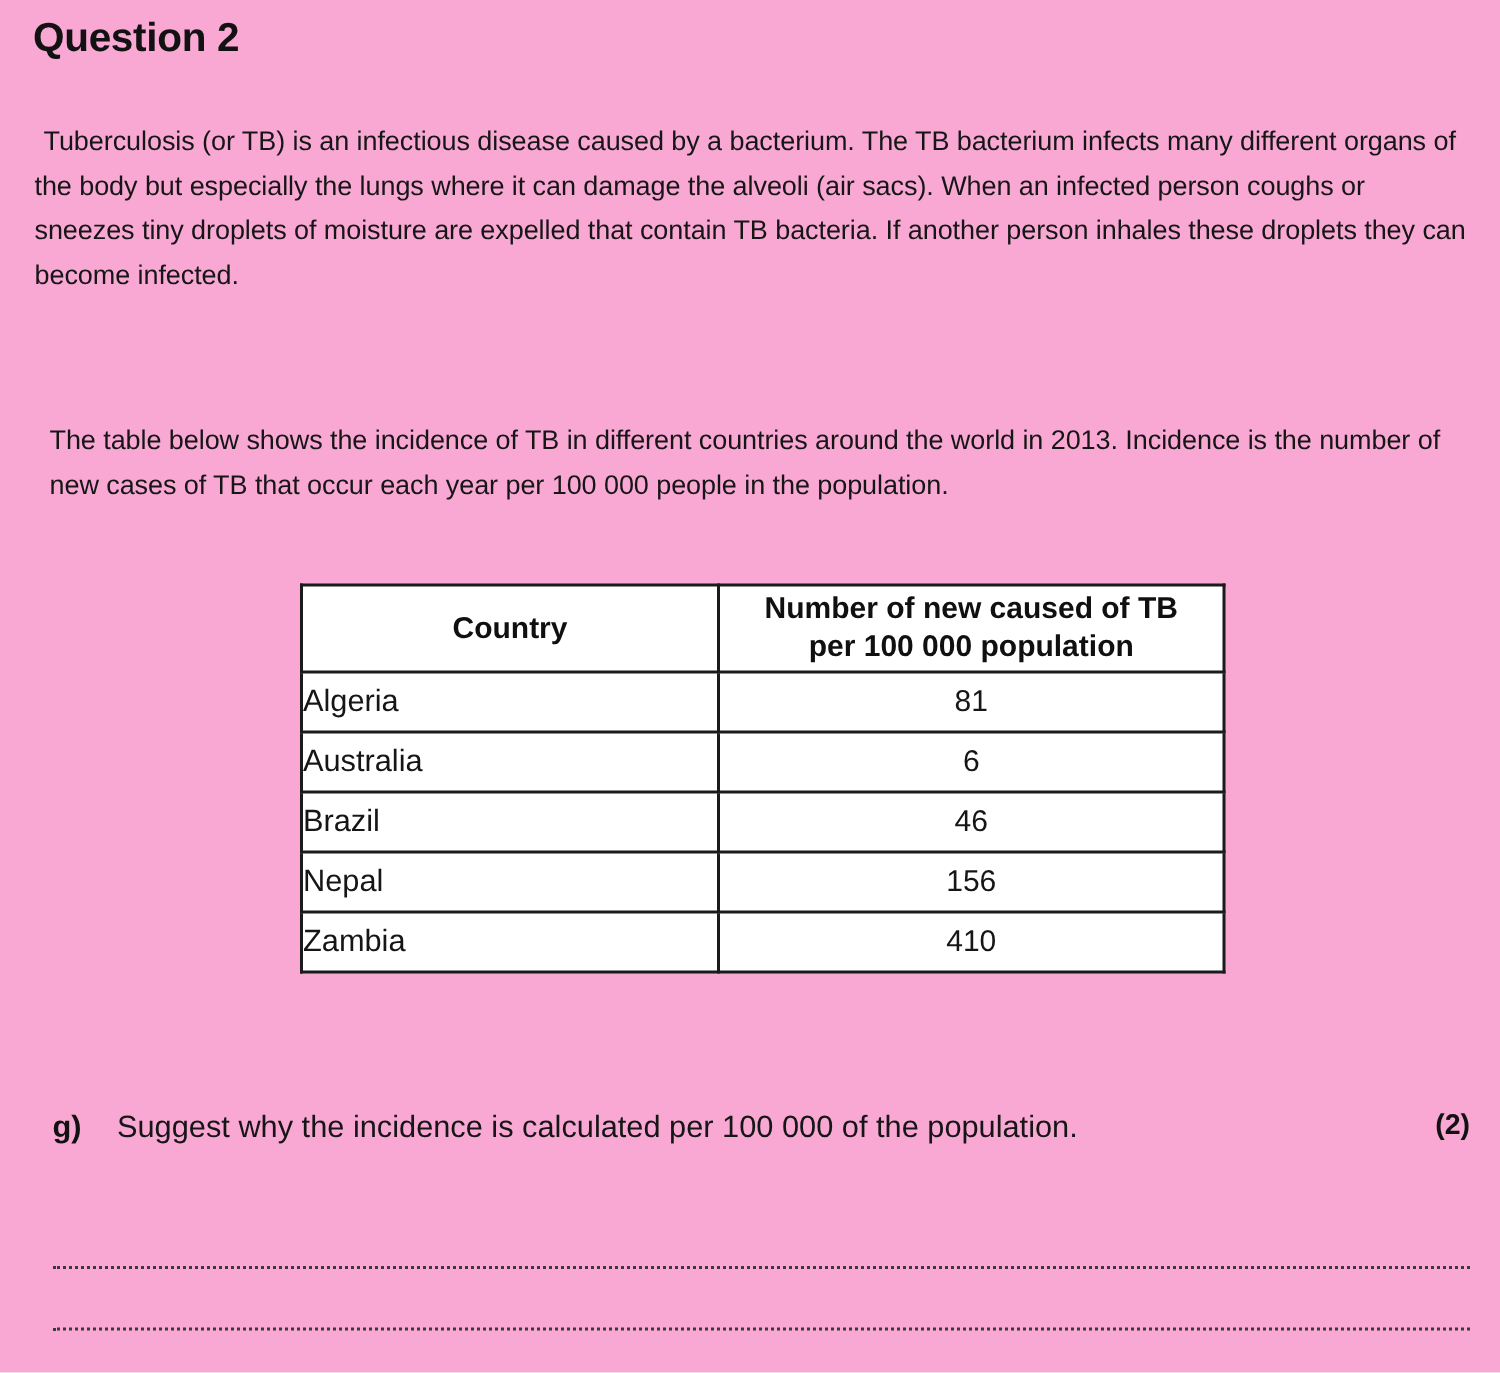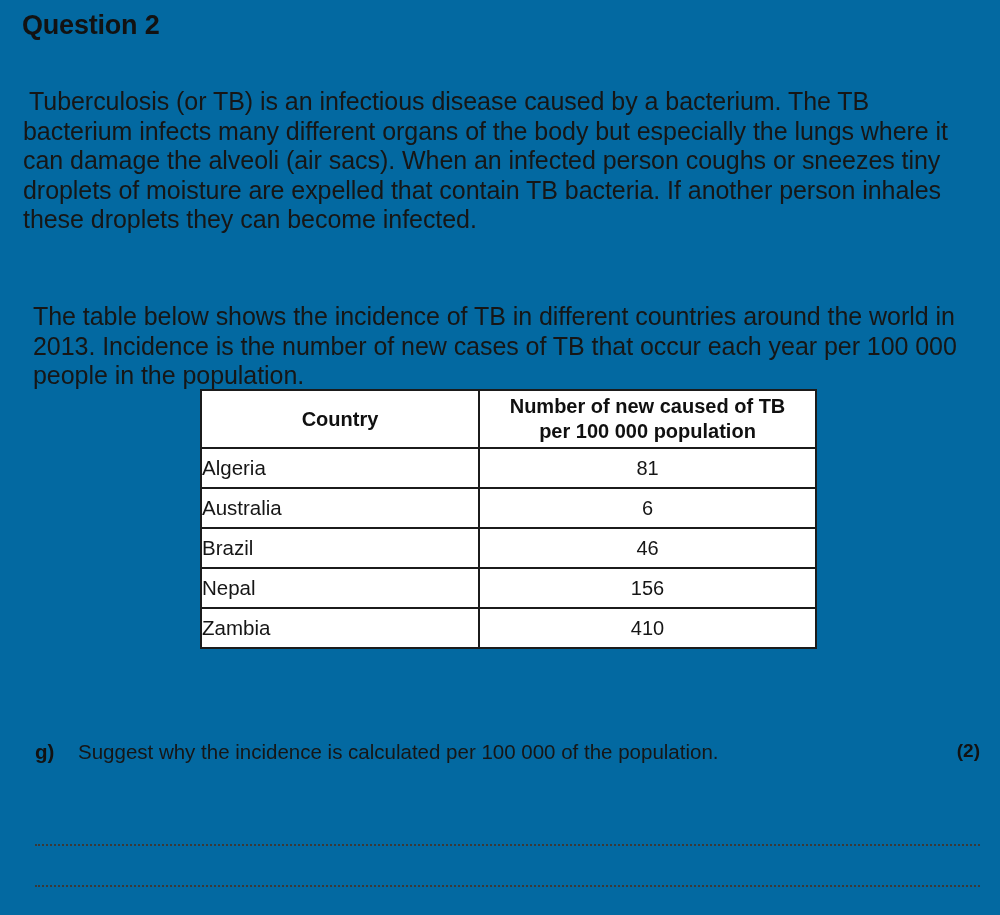--- a/index.html
+++ b/index.html
@@ -12,51 +12,51 @@
     height: 915px;
     position: relative;
     font-family: "Liberation Sans", sans-serif;
     color: #141414;
     overflow: hidden;
   }
 
   .page {
     position: absolute;
     inset: 0;
-    background: #0369a1;
+    background: #f9a8d4;
   }
 
   
   .question-heading {
     position: absolute;
     left: 22px;
     top: 10px;
     font-size: 27px;
     font-weight: bold;
     letter-spacing: -0.2px;
     color: #121212;
   }
 
   
   .para {
     position: absolute;
-    font-size: 25px;
+    font-size: 18px;
     line-height: 29.5px;
     color: #161616;
     letter-spacing: -0.05px;
   }
   .para-intro {
     left: 23px;
     top: 62px;
     width: 955px;
     text-indent: 6px;
   }
   .para-table-note {
     left: 33px;
-    top: 277px;
+    top: 261px;
     width: 950px;
   }
 
   
   .data-table-wrap {
     position: absolute;
     left: 200px;
     top: 389px;
     width: 615px;
   }

